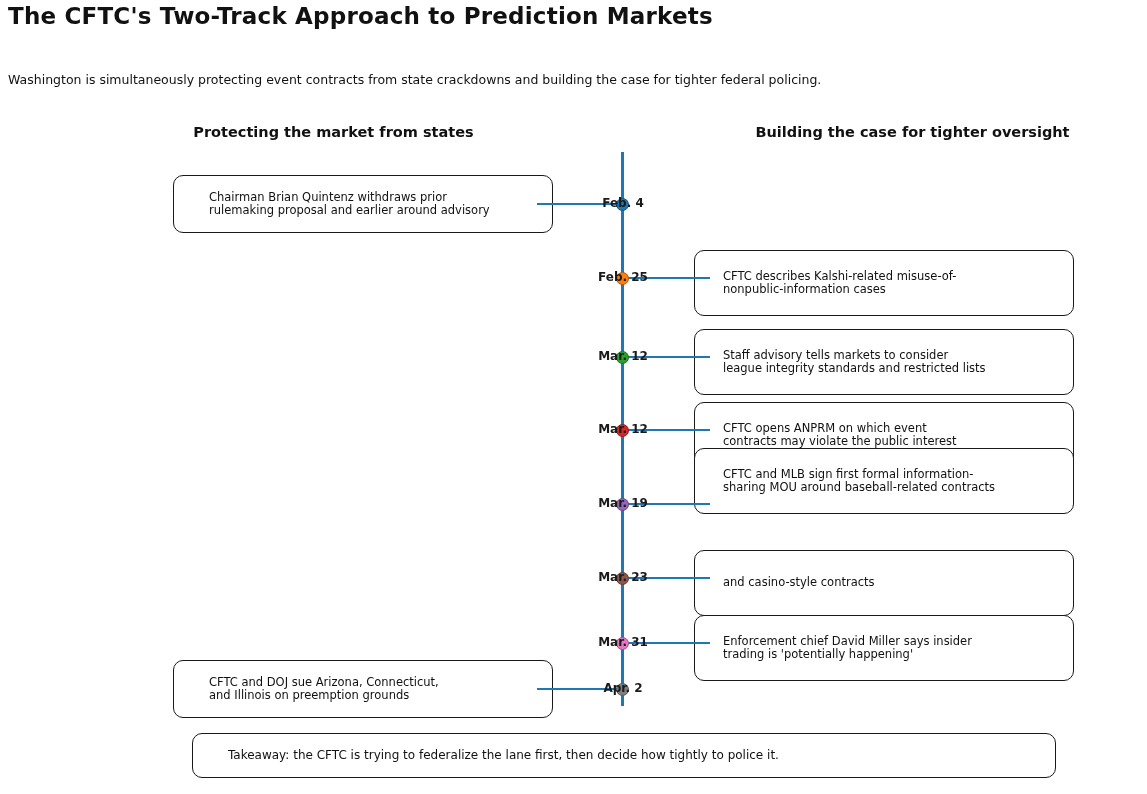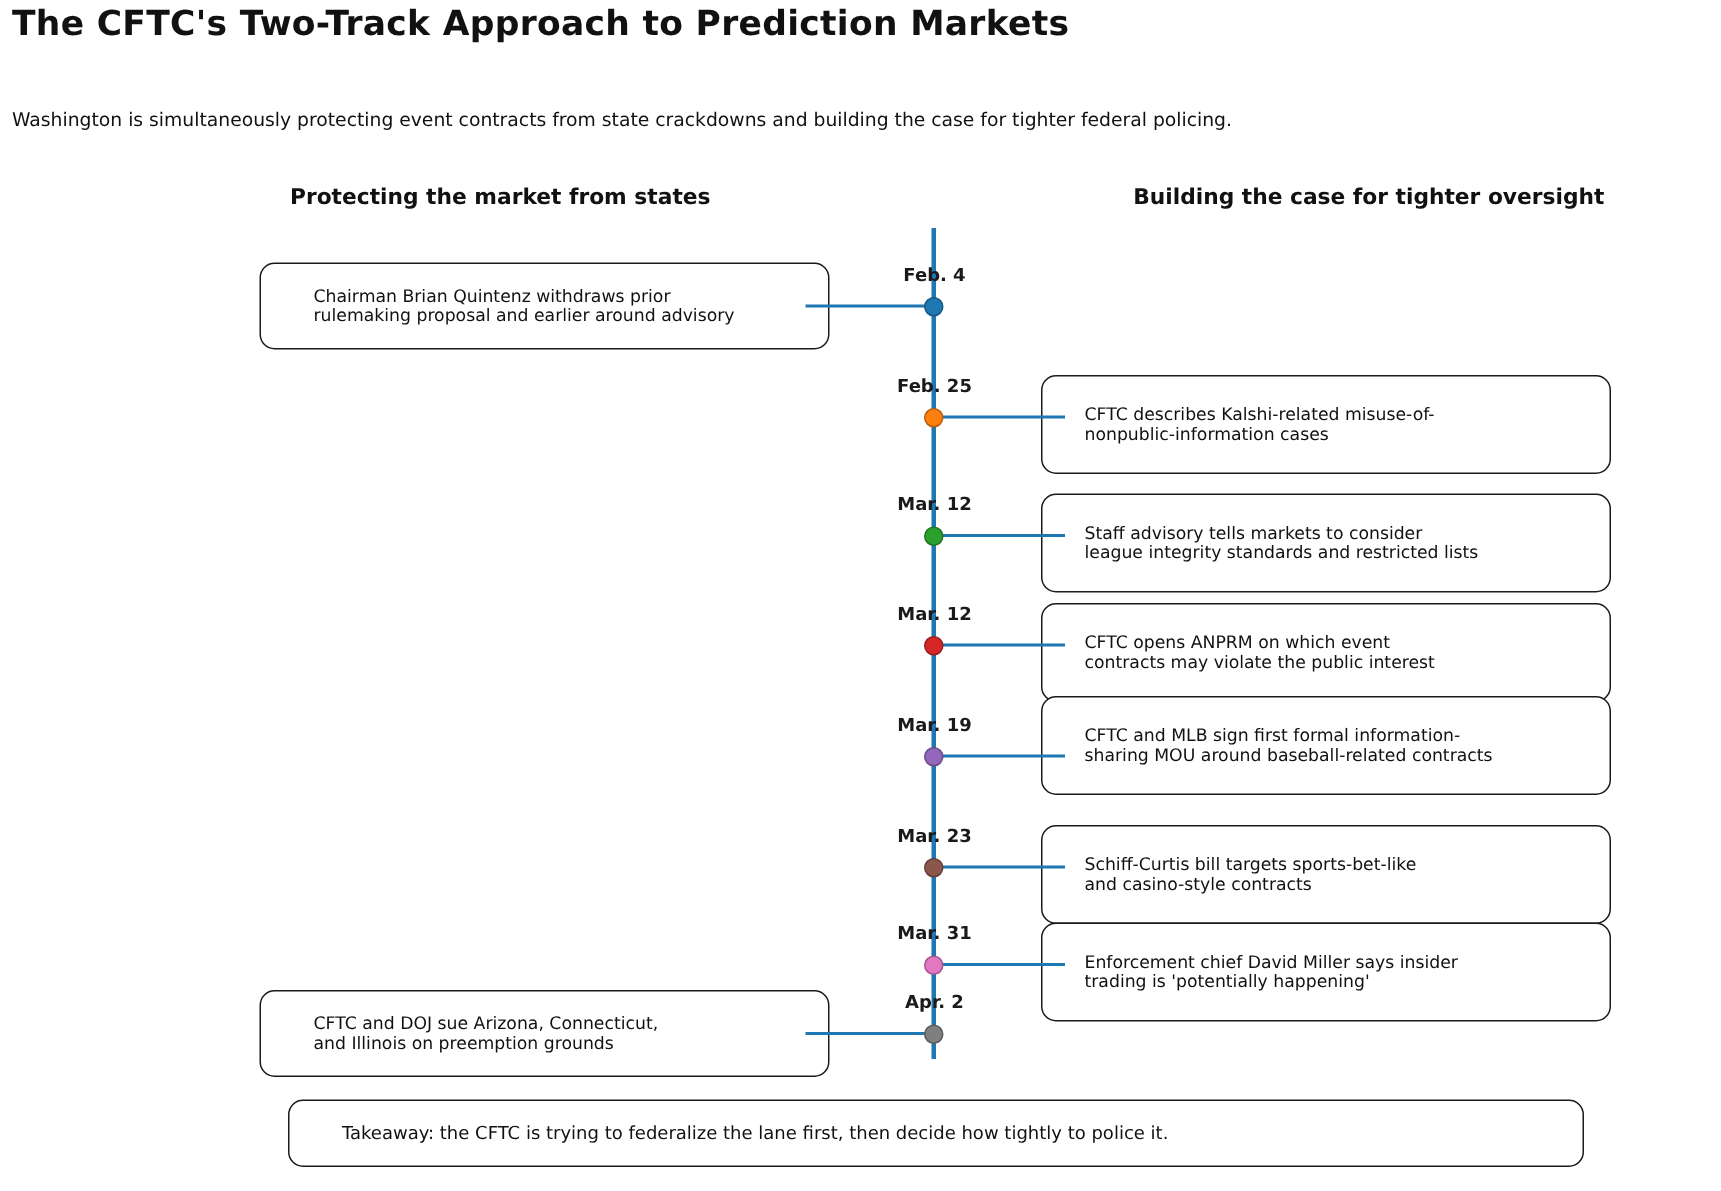--- a/index.html
+++ b/index.html
@@ -9,39 +9,39 @@
     font-family:"DejaVu Sans","Liberation Sans",sans-serif;
   }
   .abs{position:absolute;}
   #title{left:8px;top:3px;font-size:23px;font-weight:700;letter-spacing:.2px;white-space:nowrap;}
   #subtitle{left:8px;top:48px;font-size:12.5px;white-space:nowrap;margin-top:24px;}
   .col-header{top:124px;font-size:14.5px;font-weight:700;text-align:center;}
   #hdr-left{left:183px;width:301px;}
   #hdr-right{left:742px;width:341px;}
   .tl-line{left:621px;top:152px;width:3px;height:554px;z-index:2;}
   .date{position:absolute;left:563px;width:120px;text-align:center;
-        font-size:12px;font-weight:700;color:#1a1a1a;line-height:14px;z-index:5;white-space:nowrap;}
+        font-size:12px;font-weight:700;color:#1a1a1a;line-height:14px;z-index:5;white-space:nowrap;margin-top:20px;}
   .dot{position:absolute;left:616px;width:13px;height:13px;border-radius:50%;
        border:1.5px solid #444;box-sizing:border-box;z-index:4;}
   .conn{position:absolute;height:2px;z-index:3;}
   .conn-left{left:537px;width:86px;}
   .conn-right{left:624px;width:86px;}
   .card{position:absolute;width:380px;box-sizing:border-box;background:#fff;
         border:1.5px solid #1a1a1a;border-radius:10px;z-index:1;
         display:flex;flex-direction:column;justify-content:center;
         padding-left:28px;padding-right:8px;}
   .card-left{left:173px;height:58px;padding-left:35px;}
   .card-right{left:694px;height:66px;}
   .ln{font-size:11.5px;line-height:13.5px;color:#111;white-space:nowrap;}
   
   .e0 .date{top:176px}.e0 .dot{top:198px}.e0 .conn{top:203px}.e0 .card{top:175px}
   .e1 .date{top:250px}.e1 .dot{top:272px}.e1 .conn{top:277px}.e1 .card{top:250px}
   .e2 .date{top:329px}.e2 .dot{top:351px}.e2 .conn{top:356px}.e2 .card{top:329px}
   .e3 .date{top:402px}.e3 .dot{top:424px}.e3 .conn{top:429px}.e3 .card{top:402px}
-  .e4 .date{top:476px}.e4 .dot{top:498px}.e4 .conn{top:503px}.e4 .card{top:464px}
+  .e4 .date{top:476px}.e4 .dot{top:498px}.e4 .conn{top:503px}.e4 .card{top:448px}
   .e5 .date{top:550px}.e5 .dot{top:572px}.e5 .conn{top:577px}.e5 .card{top:550px}
   .e6 .date{top:615px}.e6 .dot{top:637px}.e6 .conn{top:642px}.e6 .card{top:615px}
   .e7 .date{top:661px}.e7 .dot{top:683px}.e7 .conn{top:688px}.e7 .card{top:660px}
   #takeaway{left:192px;top:733px;width:864px;height:45px;box-sizing:border-box;
             background:#fff;border:1.5px solid #1a1a1a;border-radius:10px;
             display:flex;align-items:center;padding-left:35px;}
   #takeaway .ln{font-size:12px;}
 </style>
 </head>
 <body>
@@ -102,21 +102,20 @@
     <div class="ln">CFTC and MLB sign first formal information-</div>
     <div class="ln">sharing MOU around baseball-related contracts</div>
   </div>
 </div>
 
 <div class="e5">
   <div class="date">Mar. 23</div>
   <div class="conn conn-right" style="background: rgb(31, 119, 180);"></div>
   <div class="dot" style="background: rgb(140, 86, 75); border-color: rgb(101, 62, 54);"></div>
   <div class="card card-right">
-    <div class="ln">Schiff-Curtis bill targets sports-bet-like</div>
     <div class="ln">and casino-style contracts</div>
   </div>
 </div>
 
 <div class="e6">
   <div class="date">Mar. 31</div>
   <div class="conn conn-right" style="background: rgb(31, 119, 180);"></div>
   <div class="dot" style="background: rgb(227, 119, 194); border-color: rgb(163, 86, 140);"></div>
   <div class="card card-right">
     <div class="ln">Enforcement chief David Miller says insider</div>

